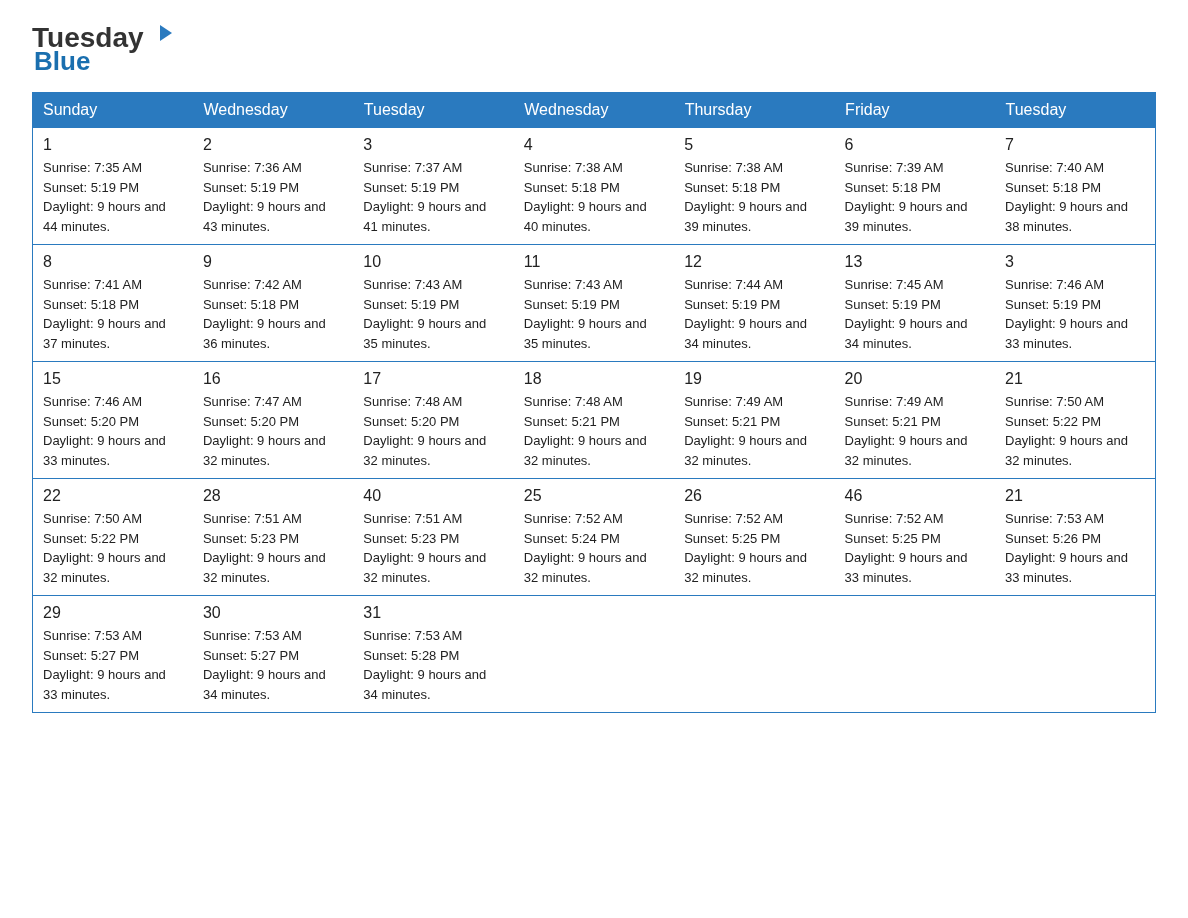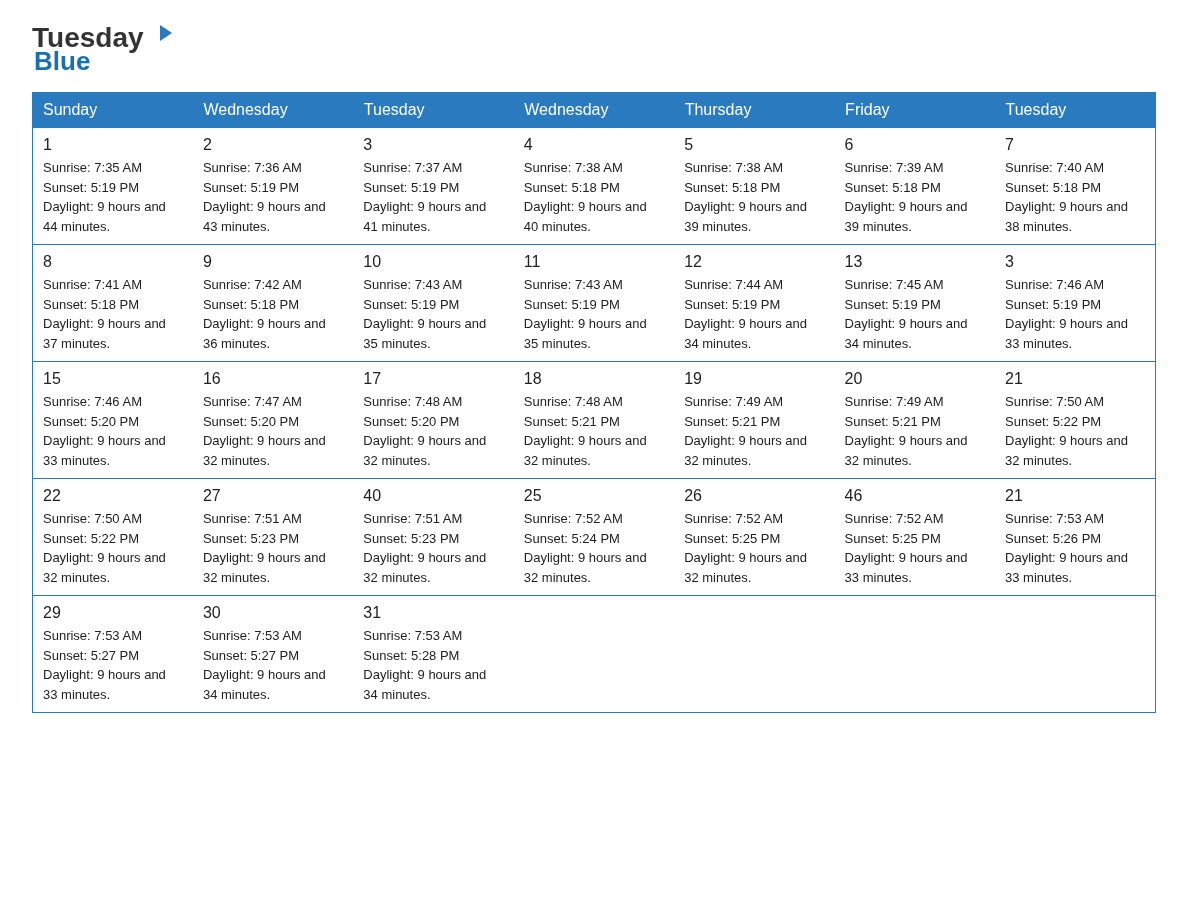--- a/index.html
+++ b/index.html
@@ -215,21 +215,21 @@
           <span class="day-num">21</span>
           <span class="day-info">Sunrise: 7:50 AM<br>Sunset: 5:22 PM<br>Daylight: 9 hours and 32 minutes.</span>
         </td>
       </tr>
       <tr>
         <td>
           <span class="day-num">22</span>
           <span class="day-info">Sunrise: 7:50 AM<br>Sunset: 5:22 PM<br>Daylight: 9 hours and 32 minutes.</span>
         </td>
         <td>
-          <span class="day-num">27</span>
+          <span class="day-num">28</span>
           <span class="day-info">Sunrise: 7:51 AM<br>Sunset: 5:23 PM<br>Daylight: 9 hours and 32 minutes.</span>
         </td>
         <td>
           <span class="day-num">40</span>
           <span class="day-info">Sunrise: 7:51 AM<br>Sunset: 5:23 PM<br>Daylight: 9 hours and 32 minutes.</span>
         </td>
         <td>
           <span class="day-num">25</span>
           <span class="day-info">Sunrise: 7:52 AM<br>Sunset: 5:24 PM<br>Daylight: 9 hours and 32 minutes.</span>
         </td>

